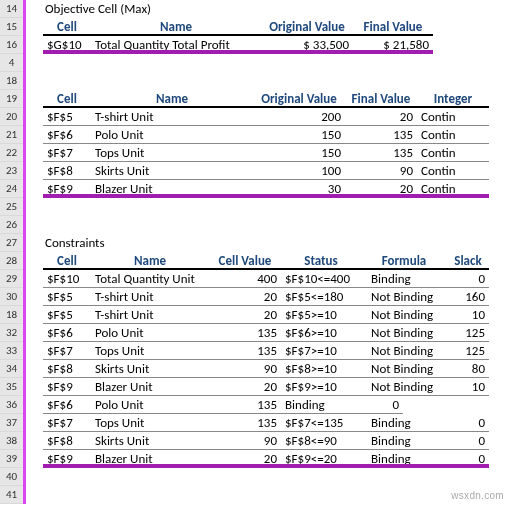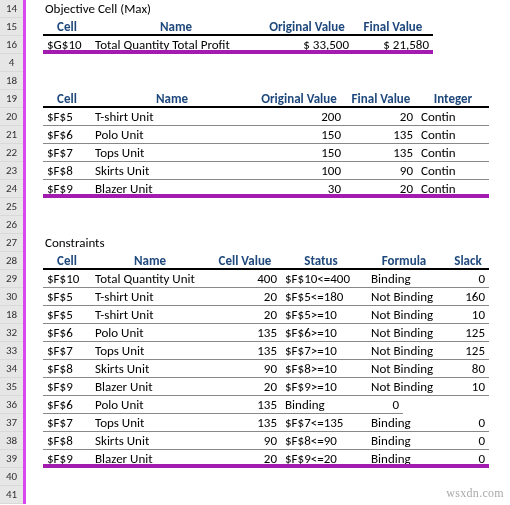--- a/index.html
+++ b/index.html
@@ -64,24 +64,24 @@
   .con .c1 { width: 48px; }
   .con .c2 { width: 118px; }
   .con .c3 { width: 72px; }
   .con .c4 { width: 86px; }
   .con .c5 { width: 80px; }
   .con .c6 { width: 42px; }
   .watermark {
     position: fixed;
     right: 6px;
     bottom: 4px;
-    font-size: 12px;
+    font-size: 10px;
     color: #aaa;
     letter-spacing: 0.3px;
-    font-family: Liberation Serif, serif;
+    font-family: Liberation Sans, sans-serif;
   }
 </style>
 </head>
 <body>
 
 <div class="sheet">
   <div class="rowhdrs" id="rowhdrs">
       <div class="rowhdr">14</div>
       <div class="rowhdr">15</div>
       <div class="rowhdr">16</div>

